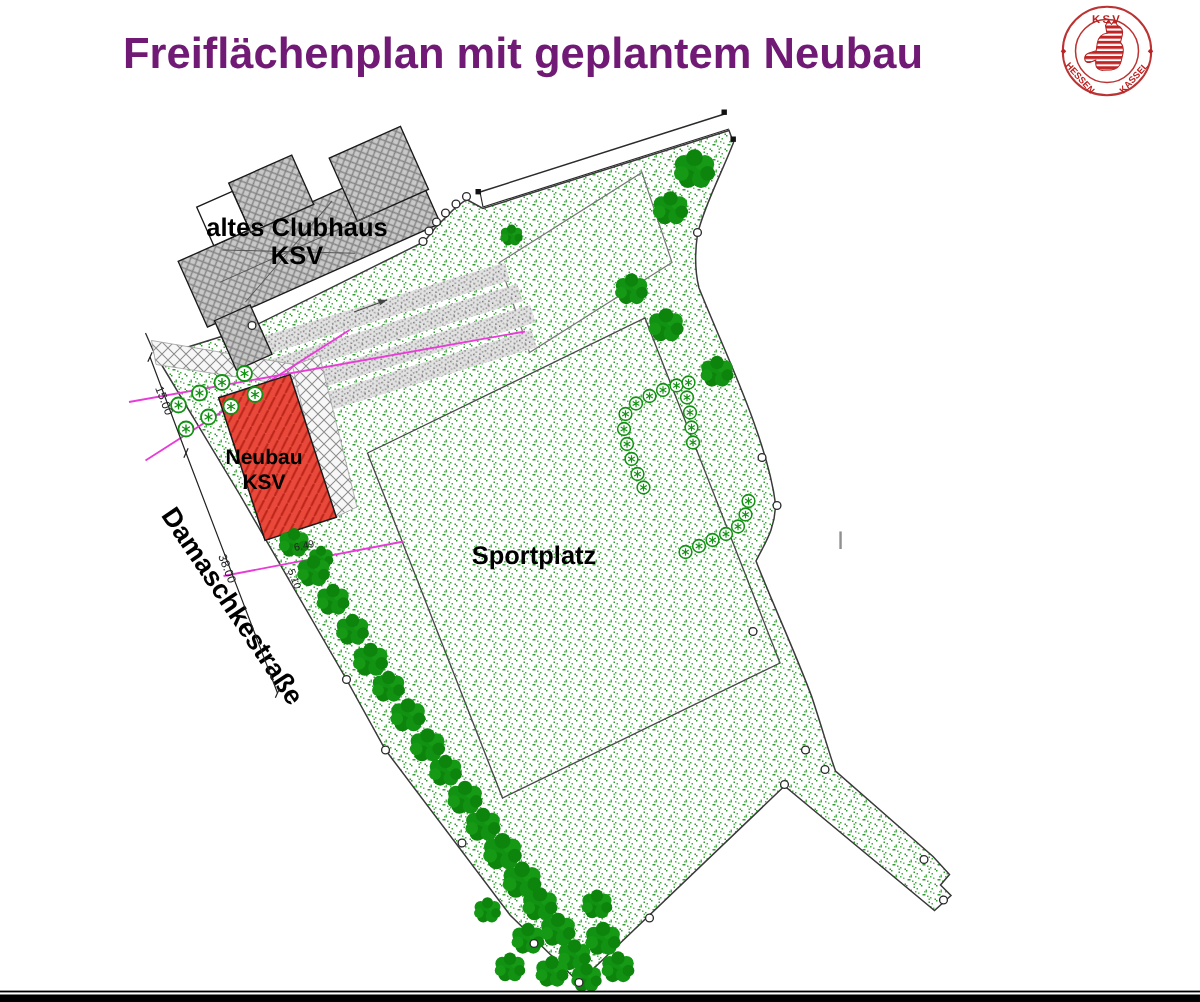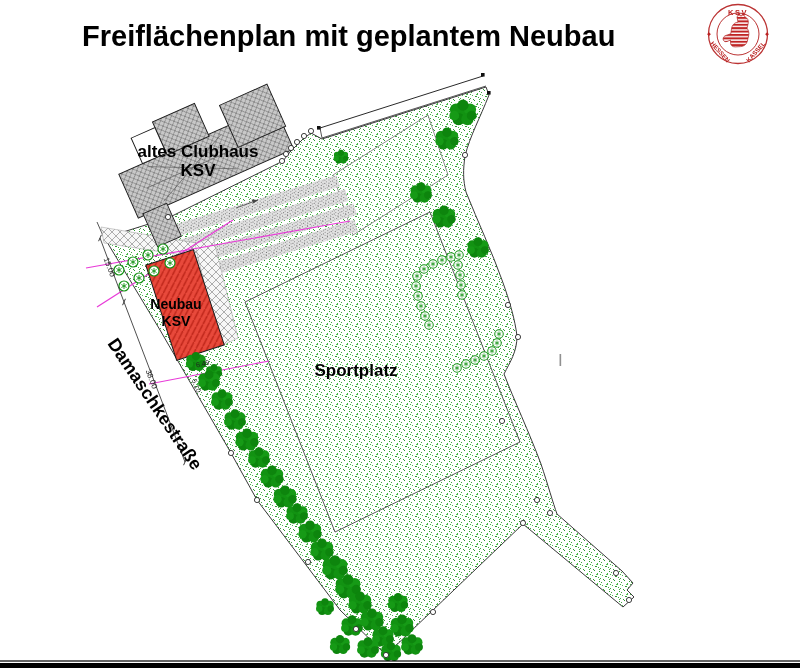--- a/index.html
+++ b/index.html
@@ -1,18 +1,18 @@
 <!DOCTYPE html>
 <html><head>
 <meta charset="utf-8">
 <style>
   html,body{margin:0;padding:0;background:#fff;}
   .page{position:relative;width:800px;height:668px;background:#ffffff;overflow:hidden;
         font-family:"Liberation Sans",sans-serif;}
-  .title{position:absolute;left:82px;top:20px;font-size:29px;font-weight:bold;color:#000000;
+  .title{position:absolute;left:82px;top:20px;font-size:29px;font-weight:bold;color:#701a75;
          letter-spacing:0px;white-space:nowrap;}
   svg{position:absolute;left:0;top:0;}
   text{font-family:"Liberation Sans",sans-serif;}
   .maplabel{font-weight:bold;fill:#000;}
   .dimtext{fill:#222;}
 </style>
 </head>
 <body>
 
 <div class="page">

